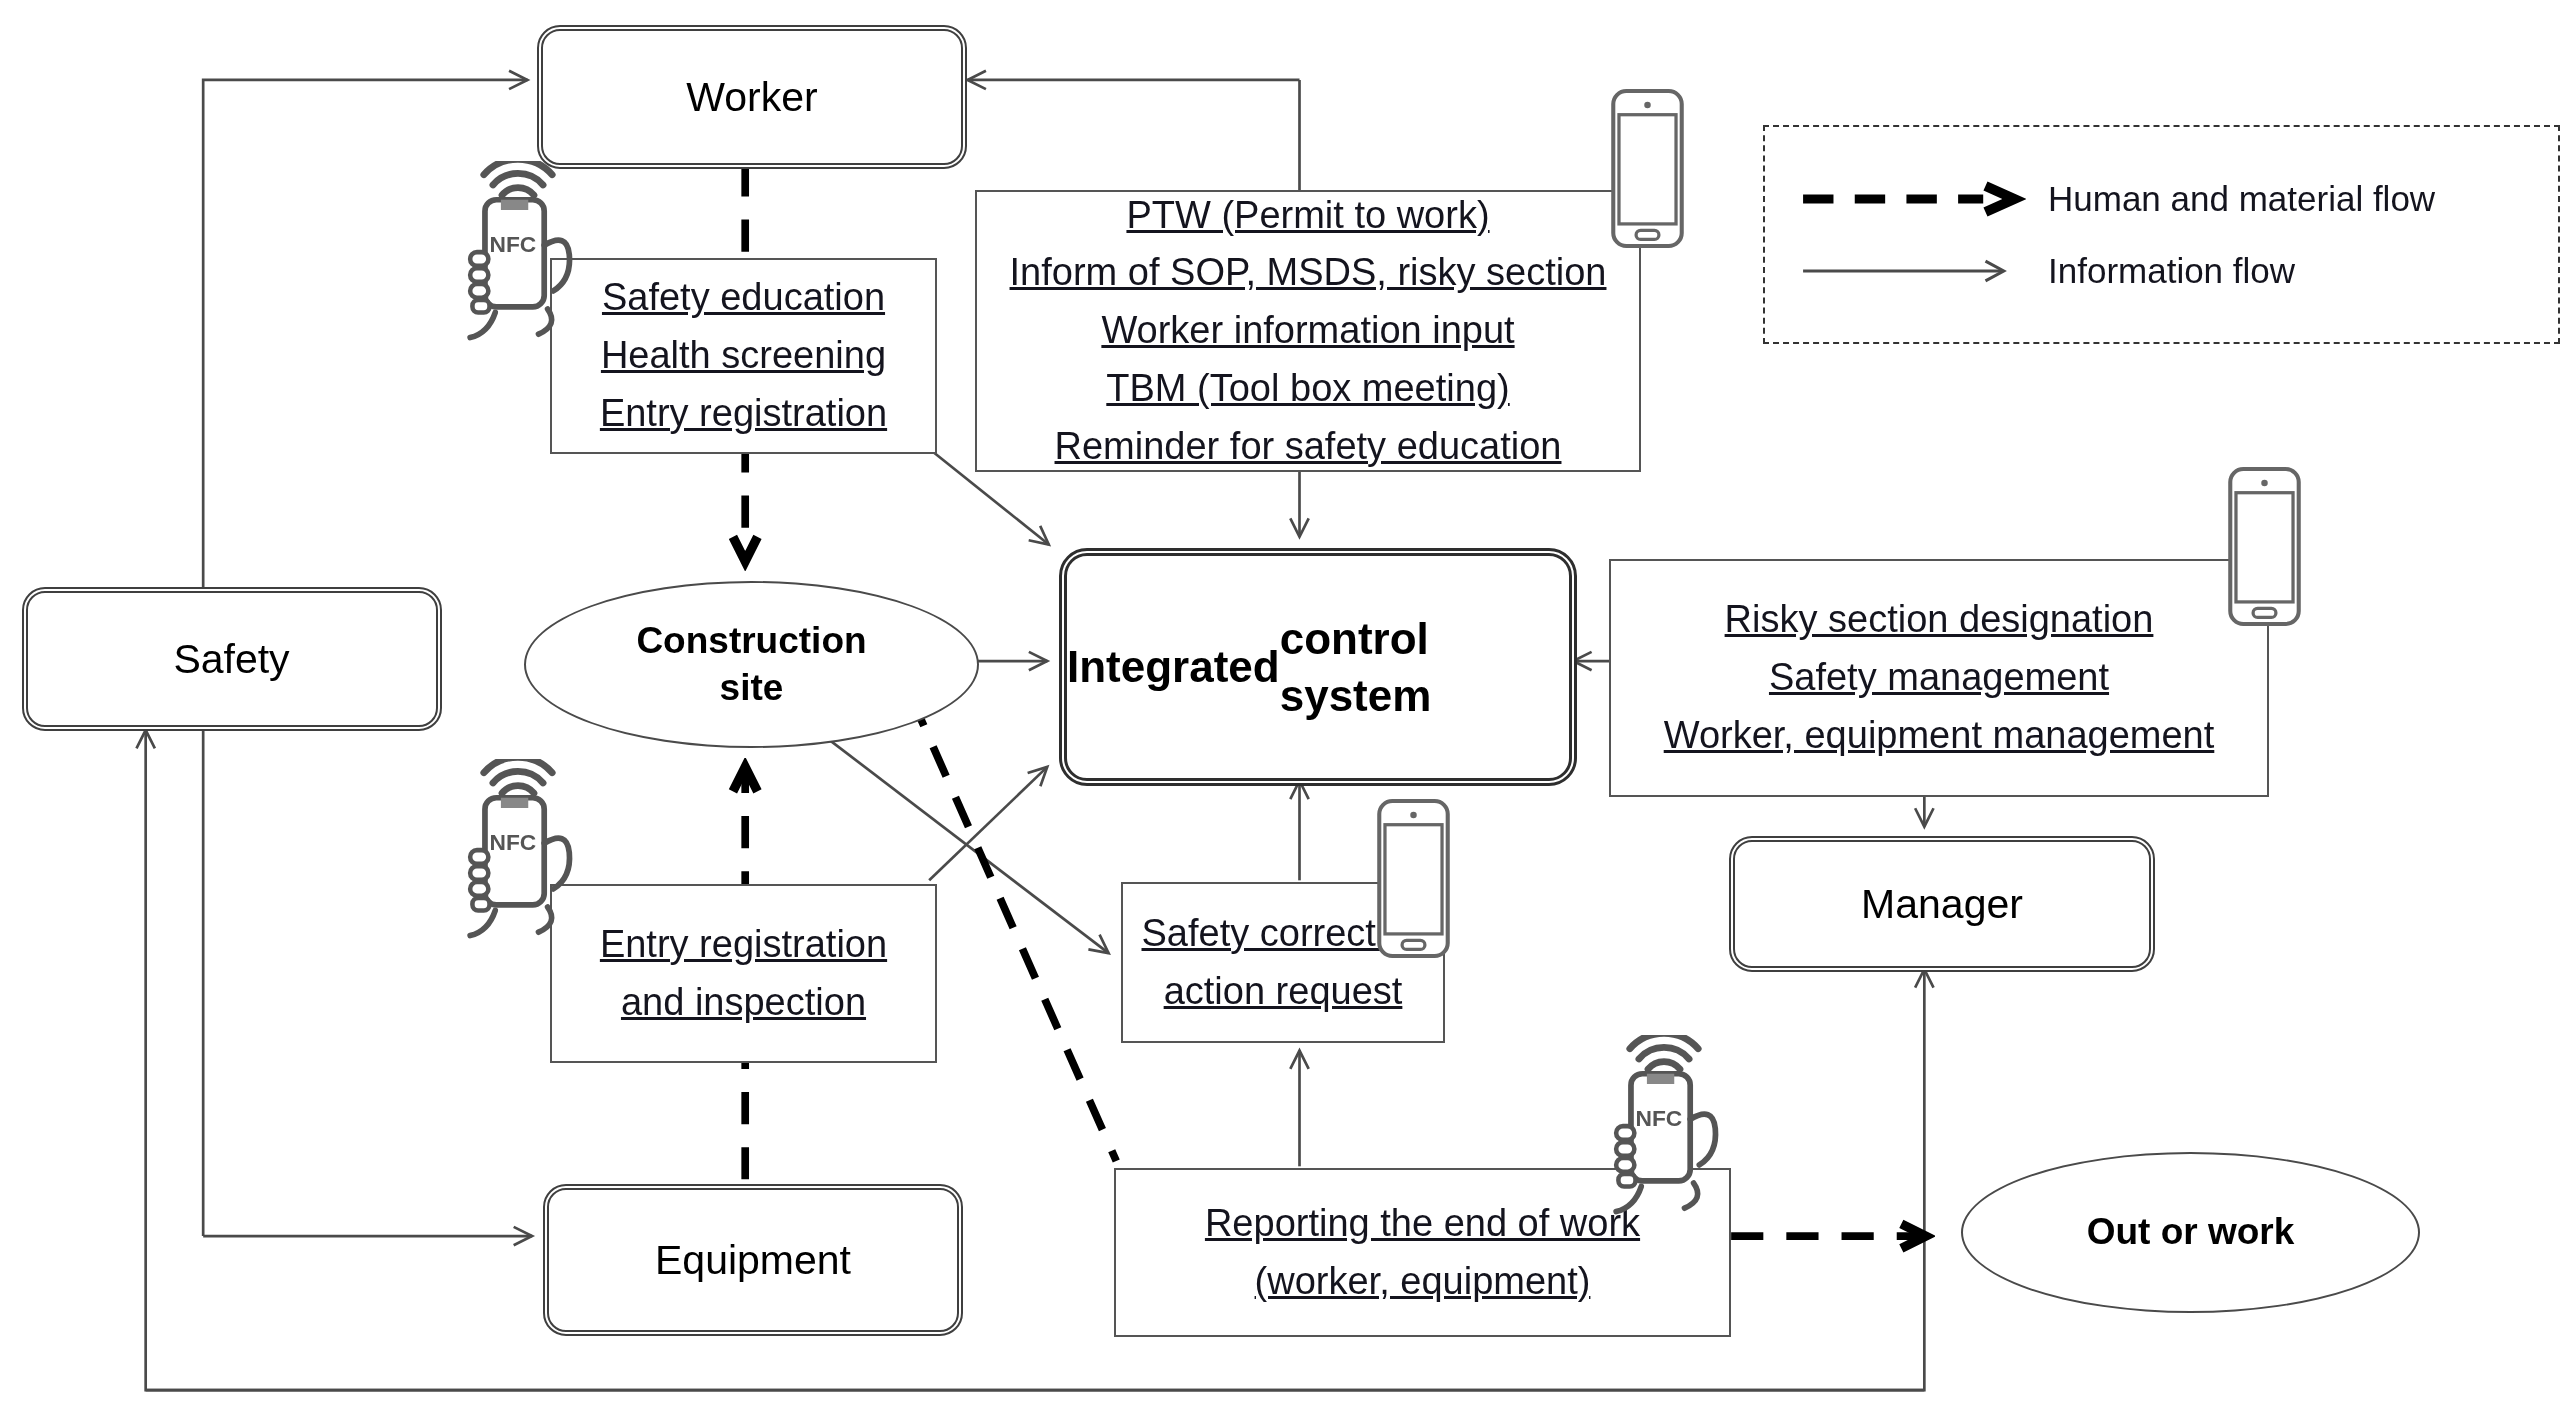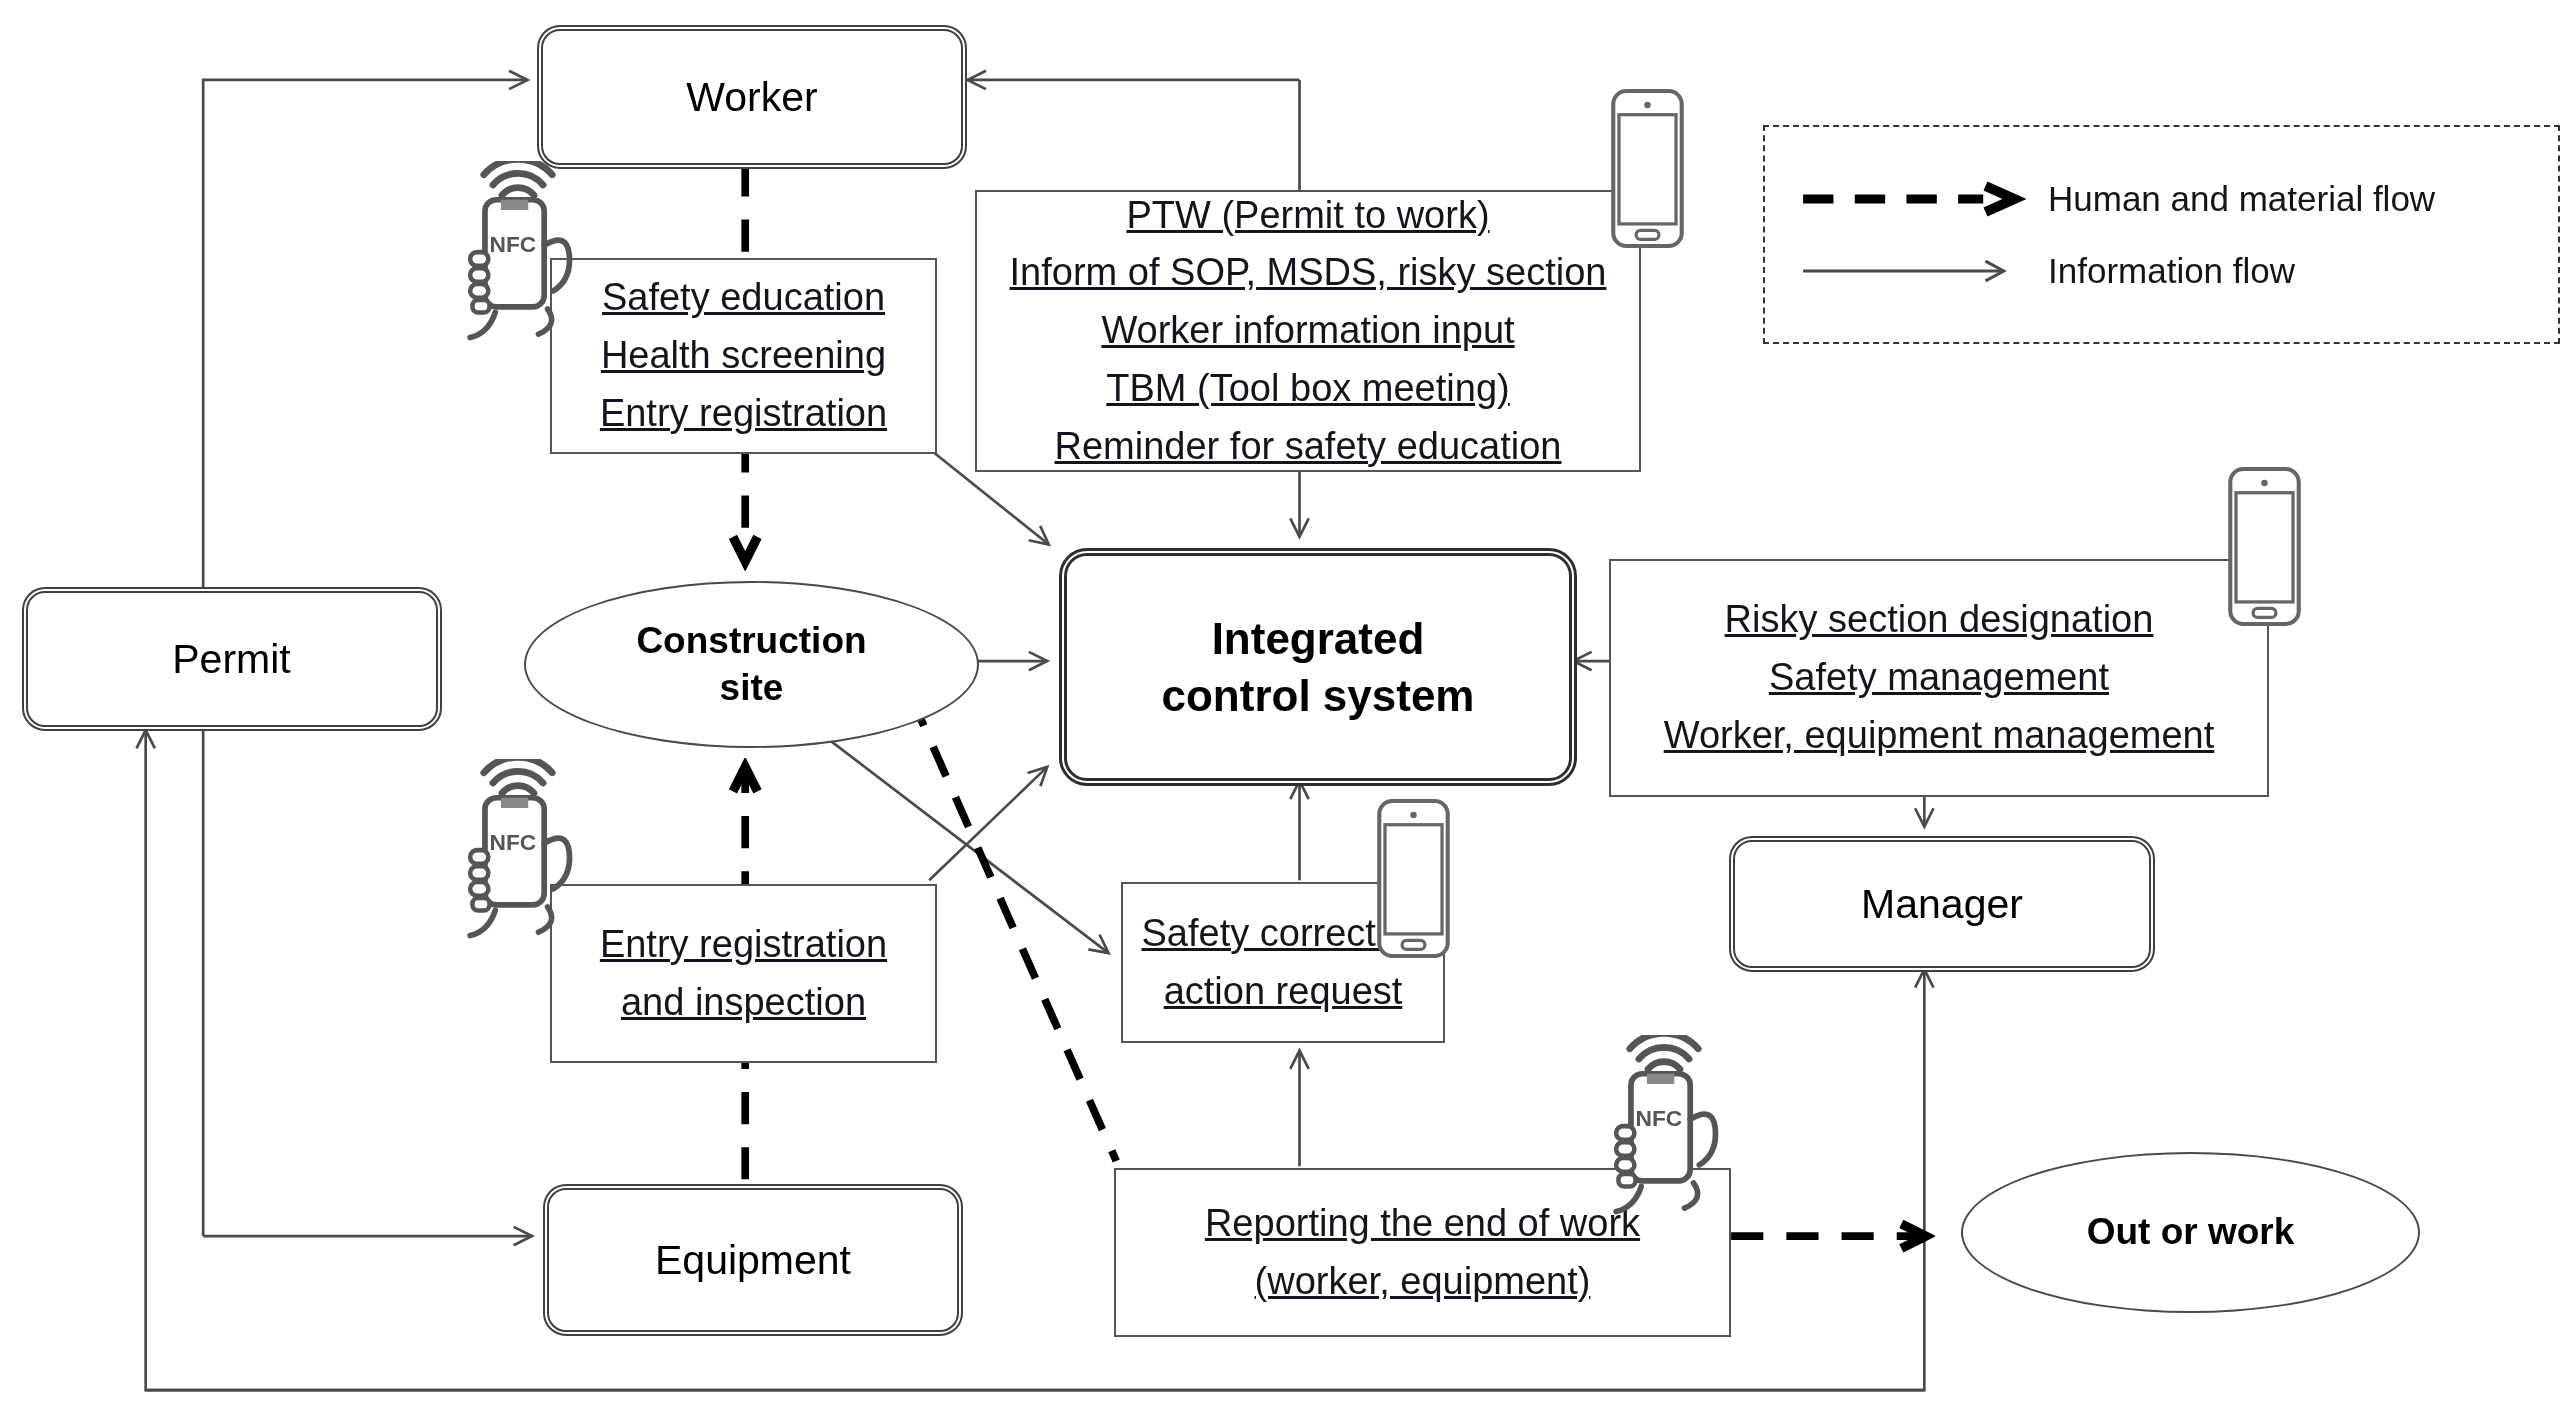--- a/index.html
+++ b/index.html
@@ -21,21 +21,21 @@
   .info-line{stroke:var(--thin-line);stroke-width:3.5;fill:none;}
   .bold-dash{stroke:var(--bold-line);stroke-width:10;fill:none;stroke-dasharray:42 30;}
   
   .node{
     position:absolute;z-index:2;background:#fff;
     border:6.1px double var(--node-border);border-radius:23px;
     display:flex;align-items:center;justify-content:center;
     font-size:41px;color:#000;
   }
   .node.big{border:8.4px double #2e2e2e;border-radius:28px;font-weight:bold;font-size:44px;
-    flex-direction:column;line-height:1.3;}
+    flex-direction:row;line-height:1.3;}
   
   .ellipse{
     position:absolute;z-index:2;background:#fff;border:2.3px solid var(--thin-line);border-radius:50%;
     display:flex;flex-direction:column;align-items:center;justify-content:center;
     font-weight:bold;font-size:37px;line-height:1.25;color:#000;
   }
   
   .ibox{
     position:absolute;z-index:2;background:#fff;border:2.3px solid var(--box-border);
     display:flex;flex-direction:column;align-items:center;justify-content:center;
@@ -86,21 +86,21 @@
     <path class="bold-dash" d="M 972 1538 V 1000" marker-end="url(#mBold)"></path>
     <path class="bold-dash" d="M 1188 908 L 1456 1514"></path>
     <path class="bold-dash" d="M 2258 1612 H 2512" marker-end="url(#mBold)"></path>
   </svg>
 
   <div class="node" style="left:537px;top:25px;width:418px;height:132px;">
     <span>Worker</span>
   </div>
 
   <div class="node" style="left:21.5px;top:587px;width:408px;height:132px;">
-    <span>Permit</span>
+    <span>Safety</span>
   </div>
 
   <div class="node" style="left:543px;top:1184px;width:408px;height:140px;">
     <span>Equipment</span>
   </div>
 
   <div class="node" style="left:1729px;top:836px;width:414px;height:124px;">
     <span>Manager</span>
   </div>
 

